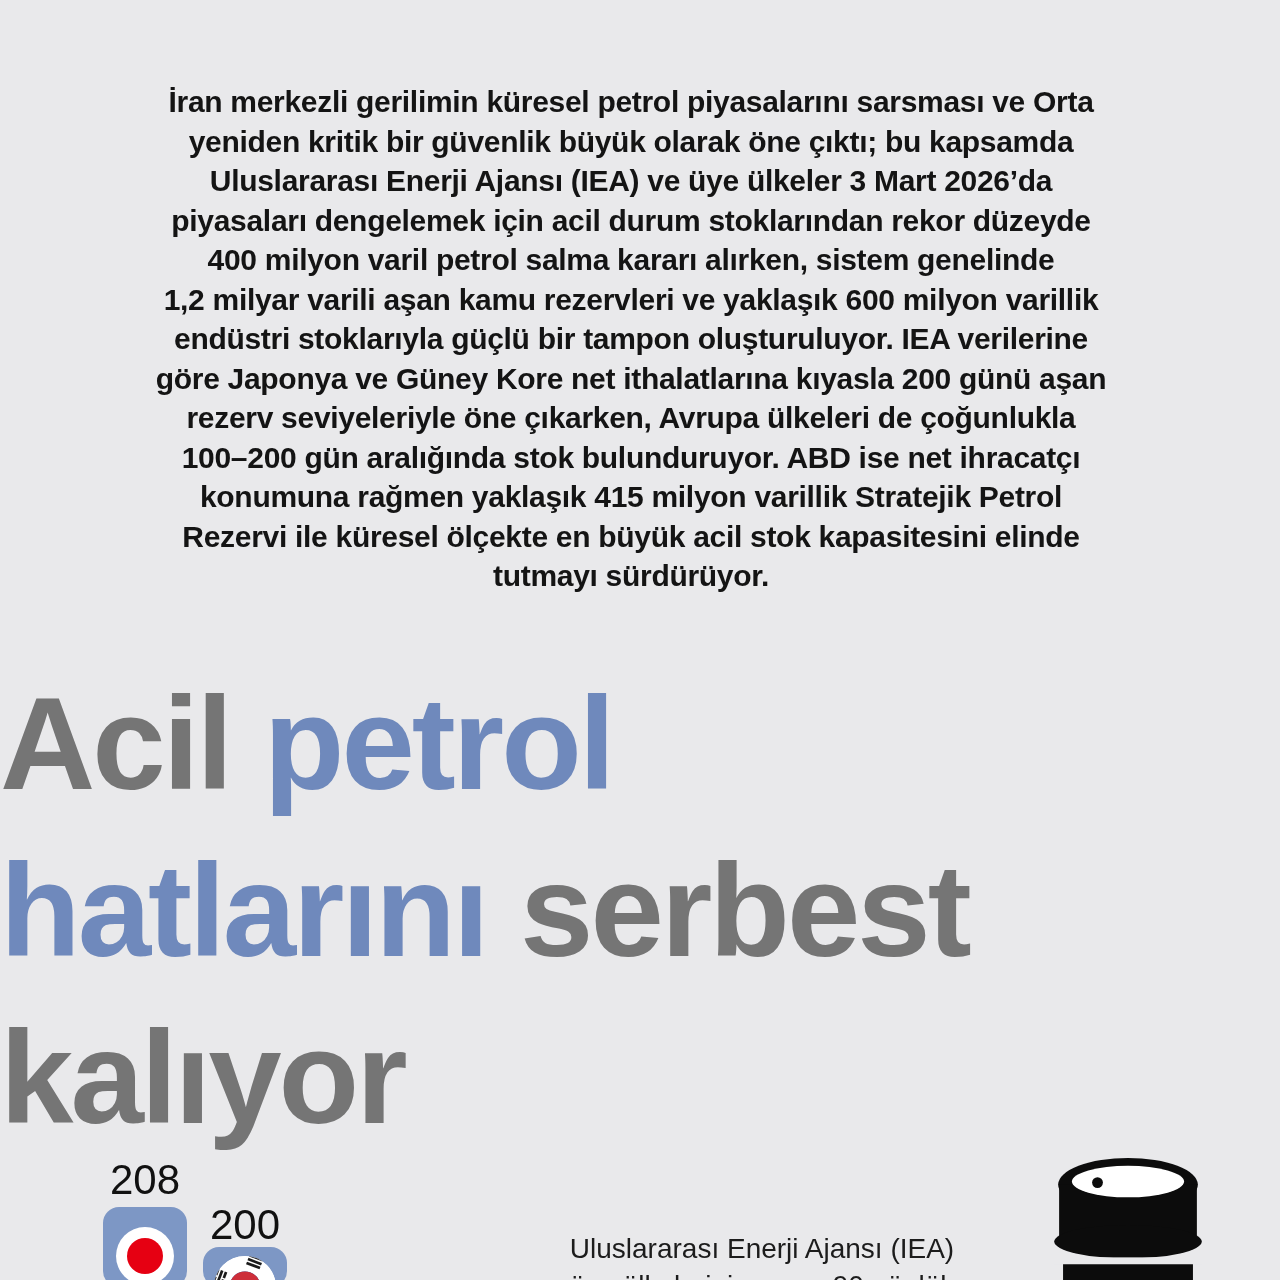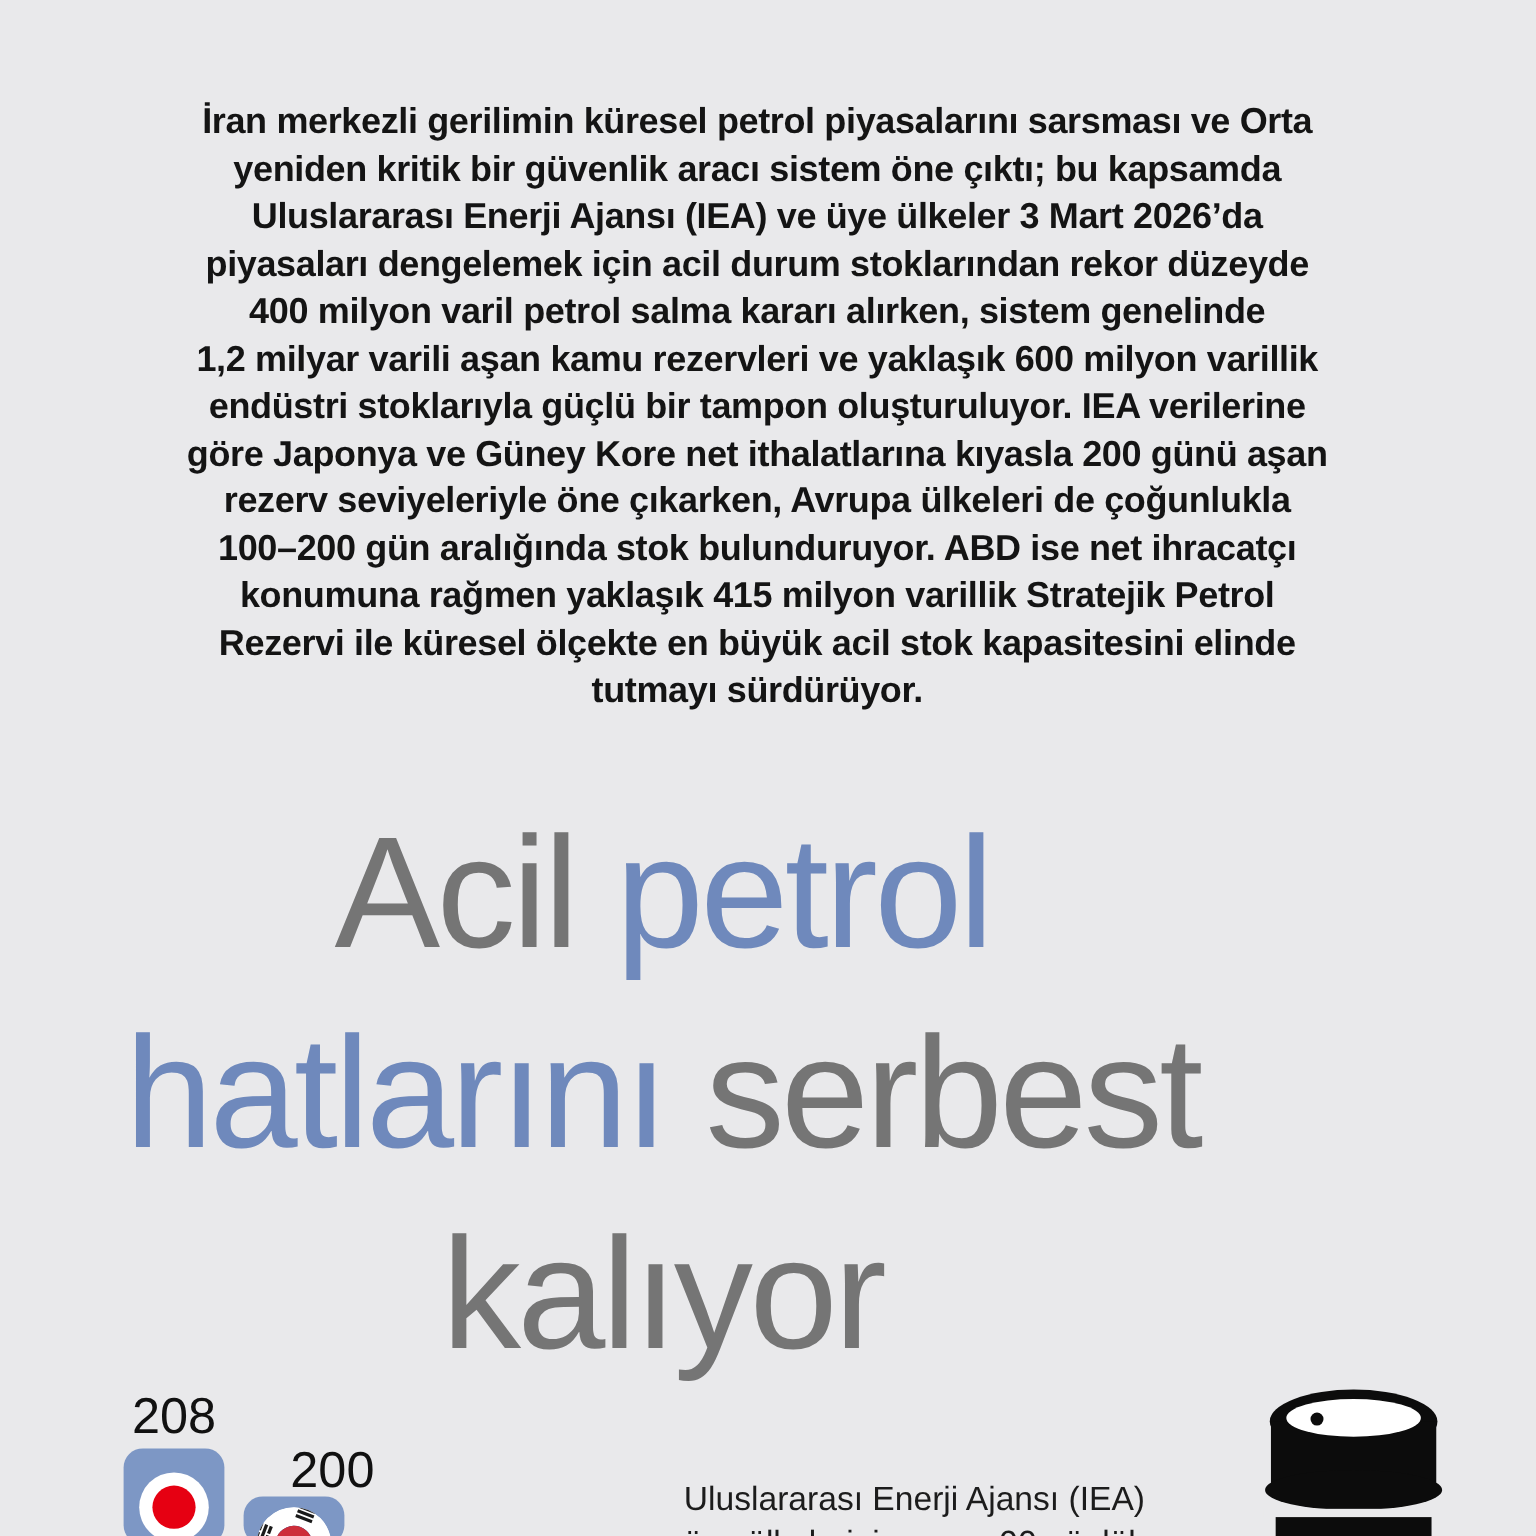--- a/index.html
+++ b/index.html
@@ -20,40 +20,40 @@
     font-size:30px;
     line-height:39.5px;
     letter-spacing:-0.3px;
     color:var(--text,#141414);
   }
 
   
   .headline {
     position:absolute;
     top:660px; left:0; width:1104px;
-    text-align:center;
-    font-weight:400;
+    text-align:left;
+    font-weight:700;
     font-size:132px;
     line-height:167px;
     letter-spacing:-3px;
   }
   .headline .gray { color:var(--title-gray,#757575); }
   .headline .blue { color:var(--title-blue,#6f89bc); }
 
   
   .bar-label {
     position:absolute;
     width:84px;
     text-align:center;
     font-size:42px;
     font-weight:500;
     color:#111;
   }
   .bar-label.japan { left:103px; top:1156px;text-align:center; }
-  .bar-label.korea { left:203px; top:1201px;margin-left:32px; }
+  .bar-label.korea { left:203px; top:1201px; }
 
   .bar {
     position:absolute;
     width:84px;
     background:var(--bar-blue,#7d97c5);
     border-radius:16px;
   }
   .bar.japan { left:103px; top:1207px; height:80px; }
   .bar.korea { left:203px; top:1247px; height:40px; }
 
@@ -88,21 +88,21 @@
     position:absolute;
     left:1052px; top:1157px;
     width:152px; height:123px;
   }
 </style>
 </head>
 <body>
 
 <div class="intro">
   <div>İran merkezli gerilimin küresel petrol piyasalarını sarsması ve Orta</div>
-  <div>yeniden kritik bir güvenlik aracı sistem öne çıktı; bu kapsamda</div>
+  <div>yeniden kritik bir güvenlik büyük olarak öne çıktı; bu kapsamda</div>
   <div>Uluslararası Enerji Ajansı (IEA) ve üye ülkeler 3 Mart 2026’da</div>
   <div>piyasaları dengelemek için acil durum stoklarından rekor düzeyde</div>
   <div>400 milyon varil petrol salma kararı alırken, sistem genelinde</div>
   <div>1,2 milyar varili aşan kamu rezervleri ve yaklaşık 600 milyon varillik</div>
   <div>endüstri stoklarıyla güçlü bir tampon oluşturuluyor. IEA verilerine</div>
   <div>göre Japonya ve Güney Kore net ithalatlarına kıyasla 200 günü aşan</div>
   <div>rezerv seviyeleriyle öne çıkarken, Avrupa ülkeleri de çoğunlukla</div>
   <div>100–200 gün aralığında stok bulunduruyor. ABD ise net ihracatçı</div>
   <div>konumuna rağmen yaklaşık 415 milyon varillik Stratejik Petrol</div>
   <div>Rezervi ile küresel ölçekte en büyük acil stok kapasitesini elinde</div>

